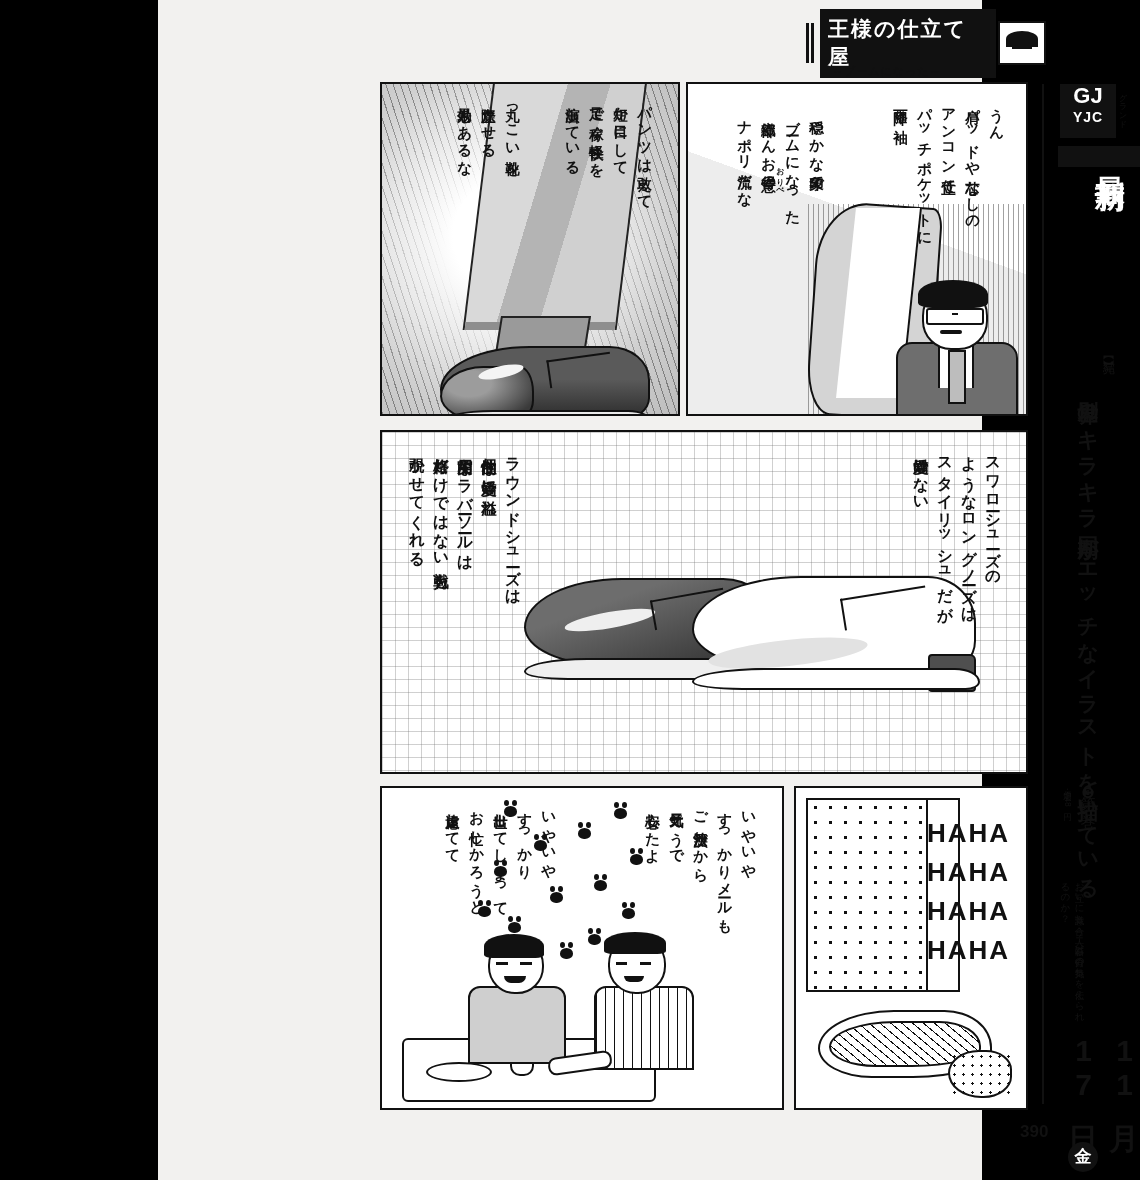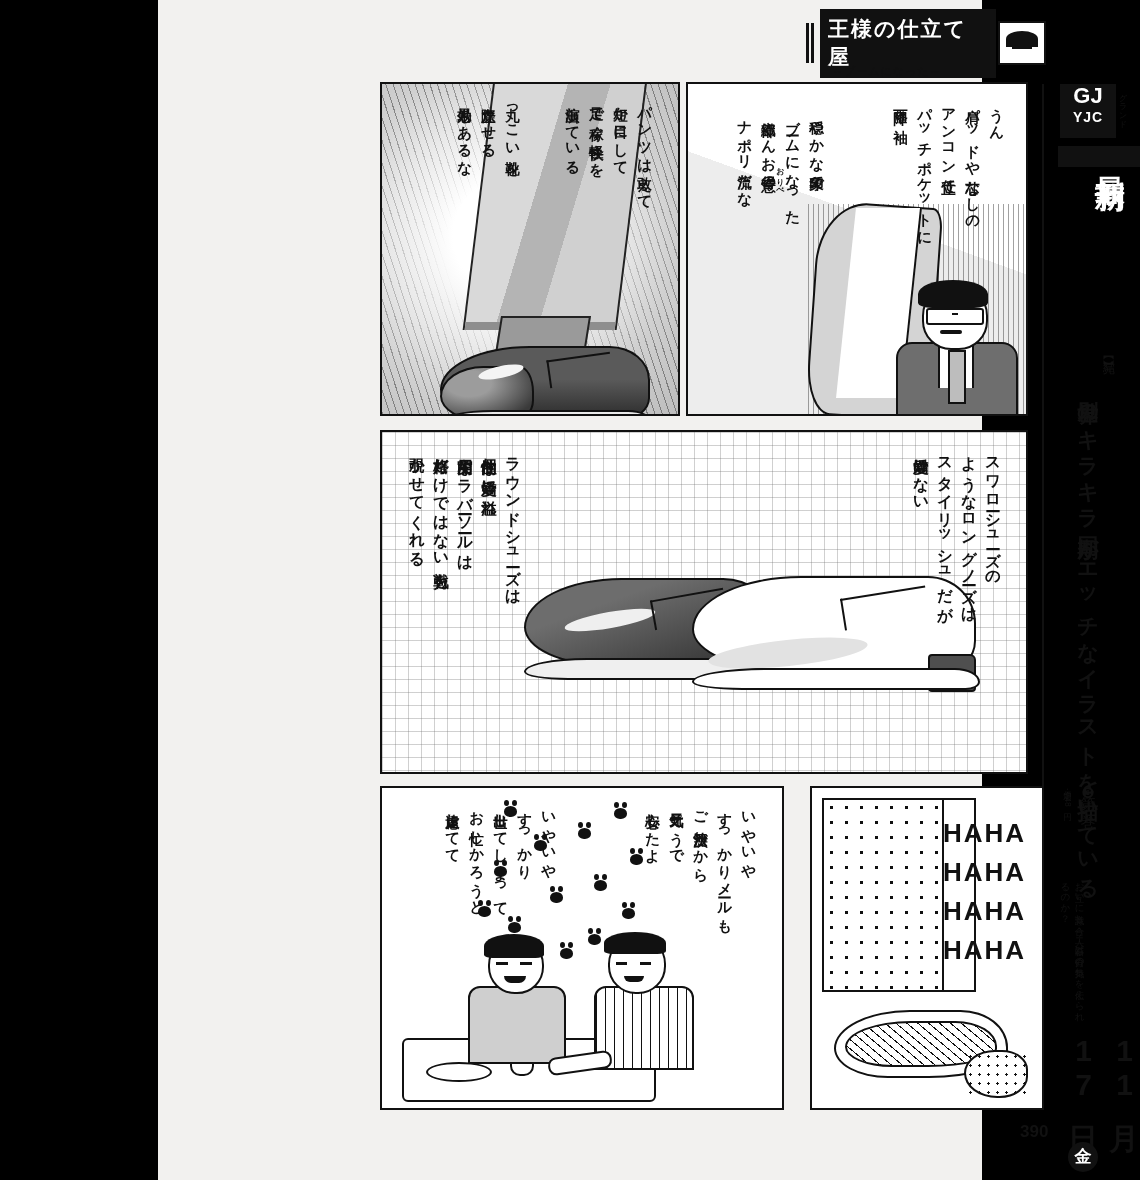--- a/index.html
+++ b/index.html
@@ -17,21 +17,21 @@
   .logo .face{width:44px;height:40px;border:2px solid #111;background:#fff;position:relative;margin-left:2px;}
   .logo .face:before{content:"";position:absolute;left:6px;top:8px;width:32px;height:16px;border-radius:50% 50% 0 0;background:#111;}
   .logo .face:after{content:"";position:absolute;left:12px;top:24px;width:20px;height:4px;border-top:2px solid #111;}
 
   
   .panel{position:absolute;background:#fff;border:2px solid #111;overflow:hidden;}
   #panel-shoe-close{left:222px;top:82px;width:296px;height:330px;}
   #panel-suit{left:528px;top:82px;width:338px;height:330px;}
   #panel-two-shoes{left:222px;top:430px;width:644px;height:340px;}
   #panel-restaurant{left:222px;top:786px;width:400px;height:320px;}
-  #panel-haha{left:636px;top:786px;width:230px;height:320px;margin-left:16px;}
+  #panel-haha{left:636px;top:786px;width:230px;height:320px;}
 
   
   .grad-soft{position:absolute;inset:0;background:
      radial-gradient(ellipse at 42% 46%,#fff 0 22%,#e8e8e8 48%,#cfcfcf 70%,#bdbdbd 100%);}
   .speed{position:absolute;inset:0;
      background:repeating-linear-gradient(72deg,rgba(40,40,40,.45) 0 1px,rgba(255,255,255,0) 1px 7px);
      -webkit-mask-image:radial-gradient(ellipse at 45% 50%,rgba(0,0,0,0) 30%,#000 78%);
      mask-image:radial-gradient(ellipse at 45% 50%,rgba(0,0,0,0) 30%,#000 78%);}
   .grid-bg{position:absolute;inset:0;
      background-image:linear-gradient(rgba(120,120,120,.35) 1px,rgba(0,0,0,0) 1px),

